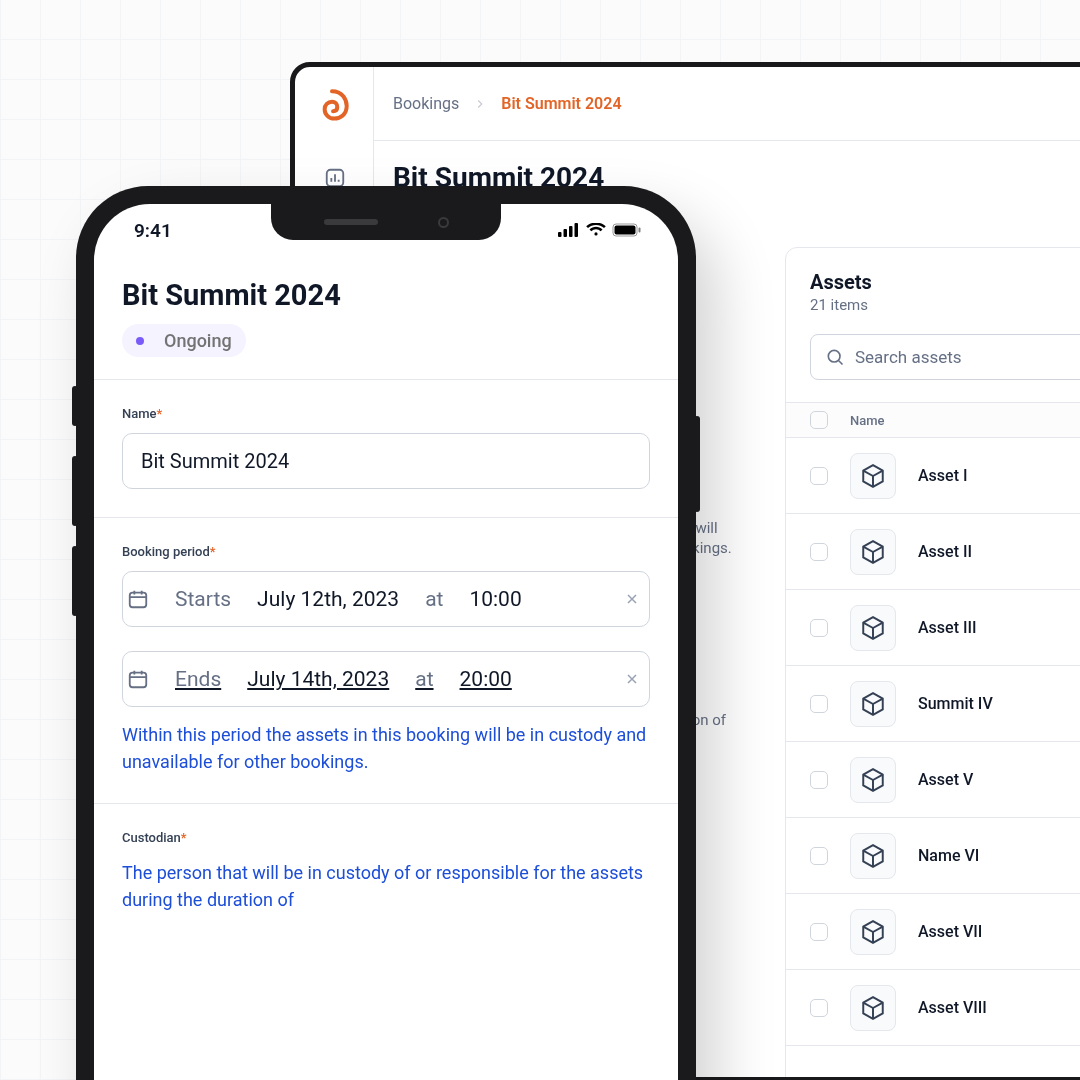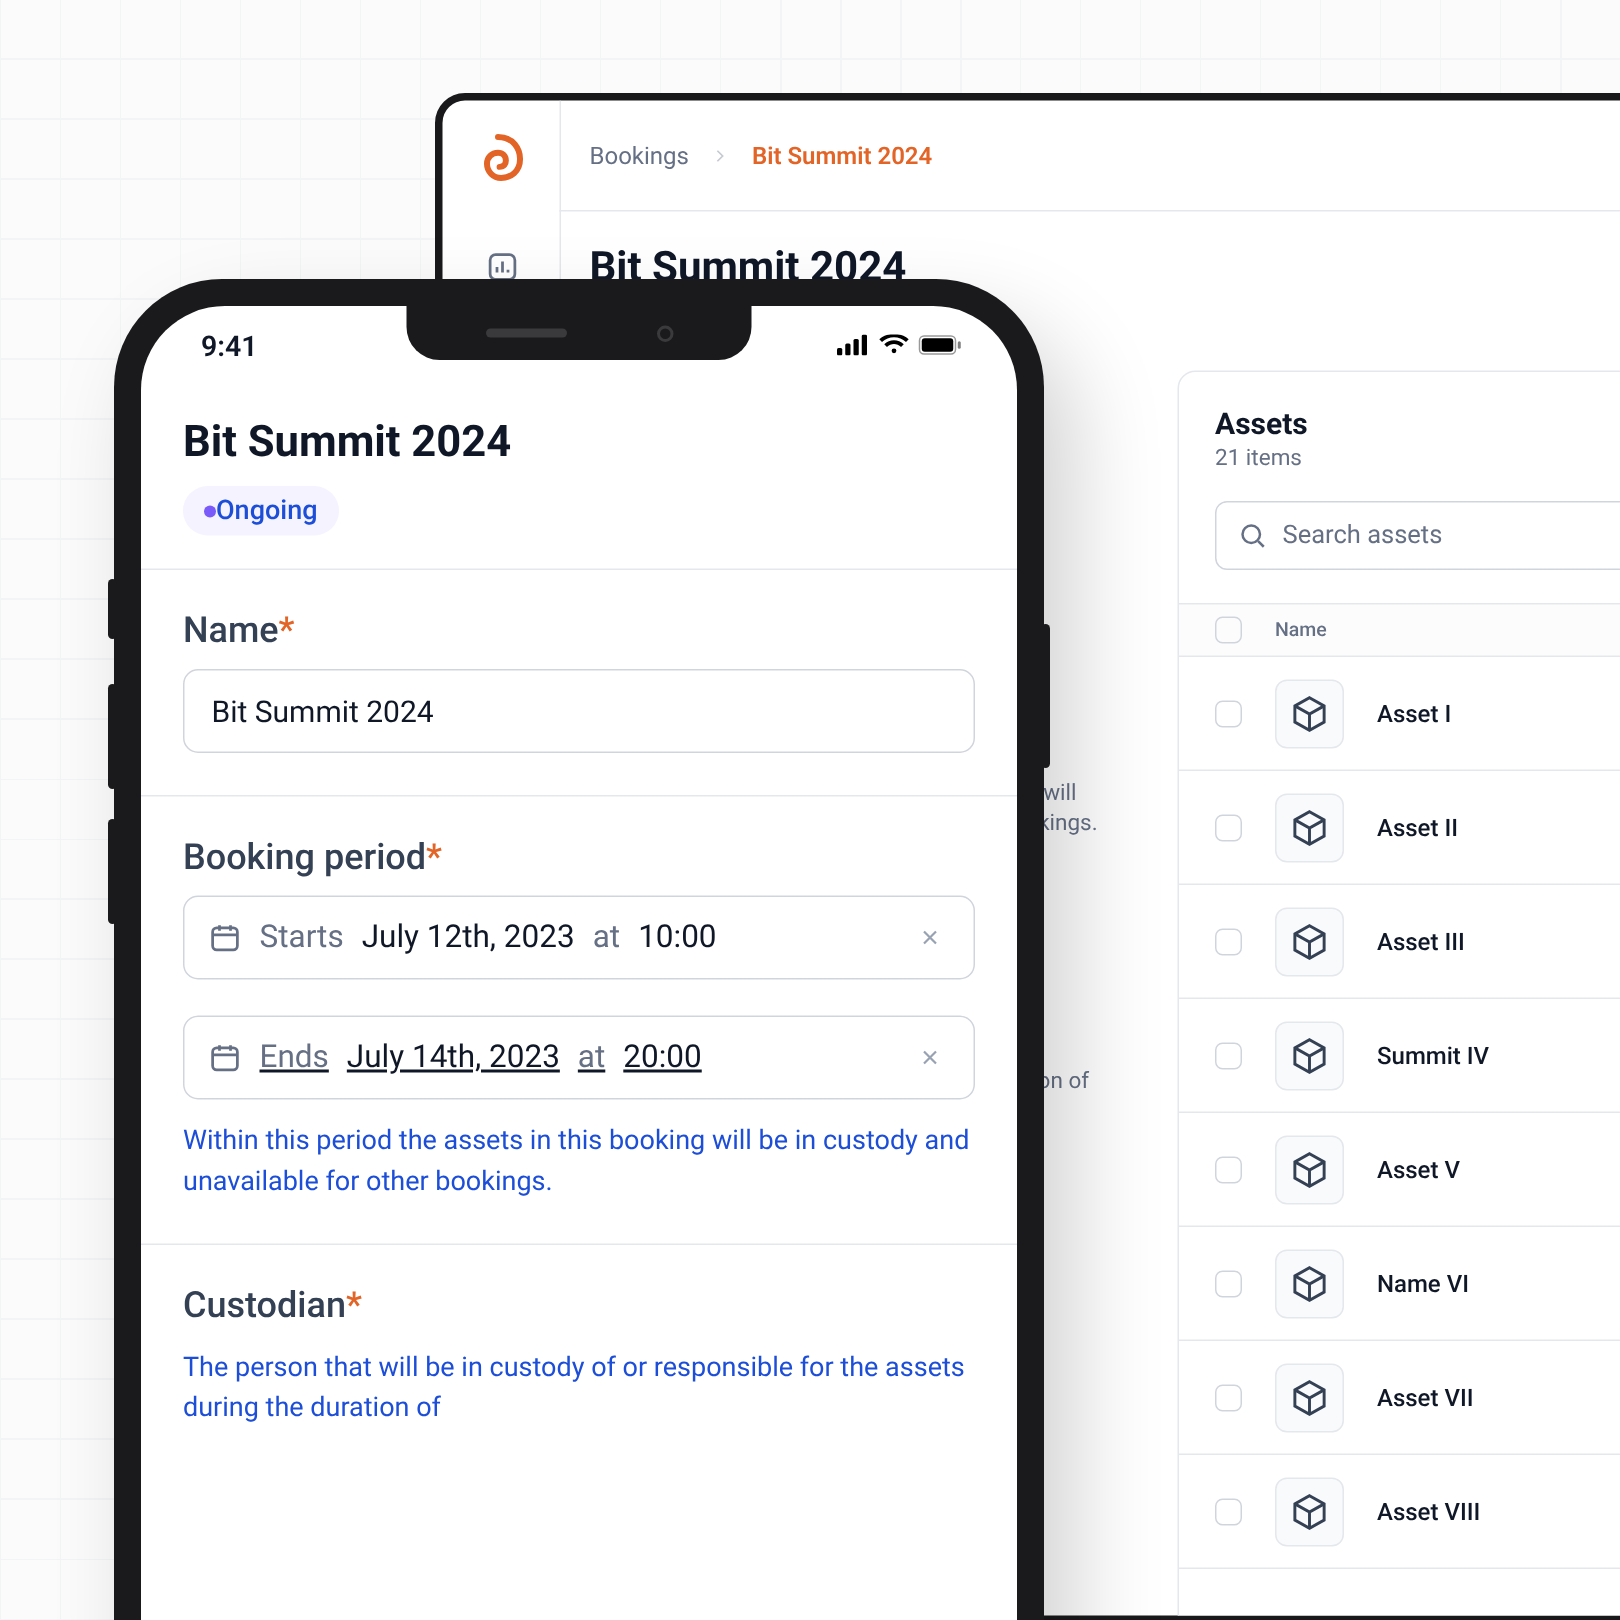--- a/index.html
+++ b/index.html
@@ -200,58 +200,58 @@
     font-weight:600;
   }
   .status-icons { display:flex; align-items:center; gap:6px; }
   
   .ps-body { padding: 0 0 0 0; }
   .ps-header { padding: 18px 28px 22px 28px; border-bottom:1px solid #e4e7ec; }
   .ps-title { font-size:29px; font-weight:700; }
   .badge {
     display:inline-flex;
     align-items:center;
-    gap:0;
+    gap:20px;
     margin-top:12px;
     padding:6px 14px;
     border-radius:18px;
     background:#f4f3ff;
-    color:#1d4ed8;
+    color:#737373;
     font-size:18px;
     font-weight:500;
   }
   .badge-dot { width:8px; height:8px; border-radius:50%; background:#7a5af8; }
   .ps-section { padding: 26px 28px 28px 28px; border-bottom:1px solid #e4e7ec; }
-  .lbl { font-size:24px; font-weight:500; color:#344054; margin-bottom:12px; display:block; }
+  .lbl { font-size:13px; font-weight:500; color:#344054; margin-bottom:12px; display:block; }
   .req { color:#e26426; }
   .inp {
     width:100%;
     height:56px;
     border:1px solid #d0d5dd;
     border-radius:10px;
     padding:0 18px;
     font-size:20px;
     color:#101828;
     background:#fff;
     display:flex;
     align-items:center;
     font-family:inherit;
   }
   .date-inp {
     width:100%;
     height:56px;
     border:1px solid #d0d5dd;
     border-radius:10px;
-    padding:0 16px;
+    padding:0 4px;
     font-size:21px;
     color:#101828;
     background:#fff;
     display:flex;
     align-items:center;
-    gap:12px;
+    gap:26px;
   }
   .date-inp + .date-inp { margin-top:24px;text-decoration:underline; }
   .date-prefix { color:#667085; }
   .date-val { color:#101828; }
   .date-at { color:#667085; }
   .date-x {
     margin-left:auto;
     width:26px; height:26px;
     display:flex; align-items:center; justify-content:center;
     color:#98a2b3;

